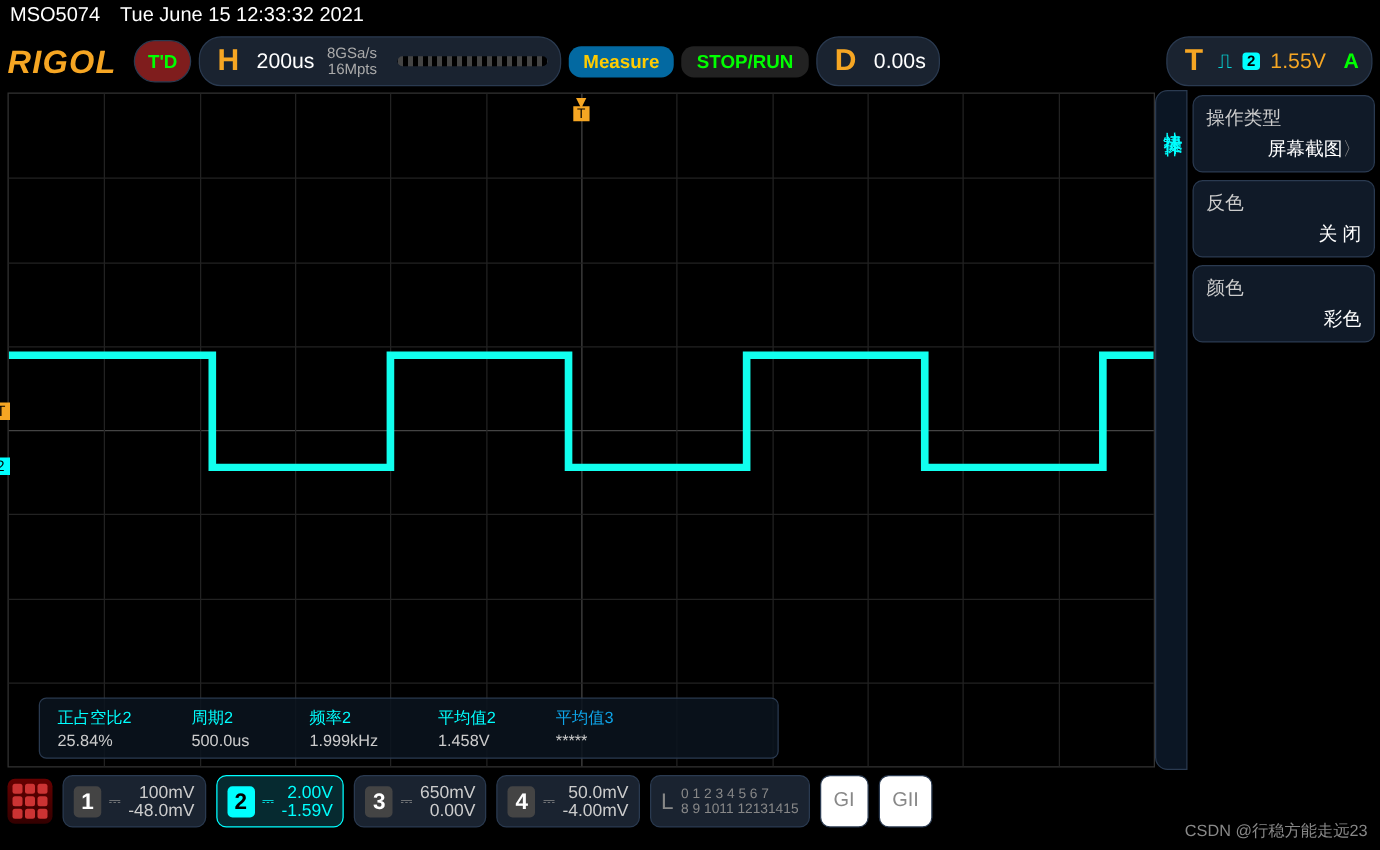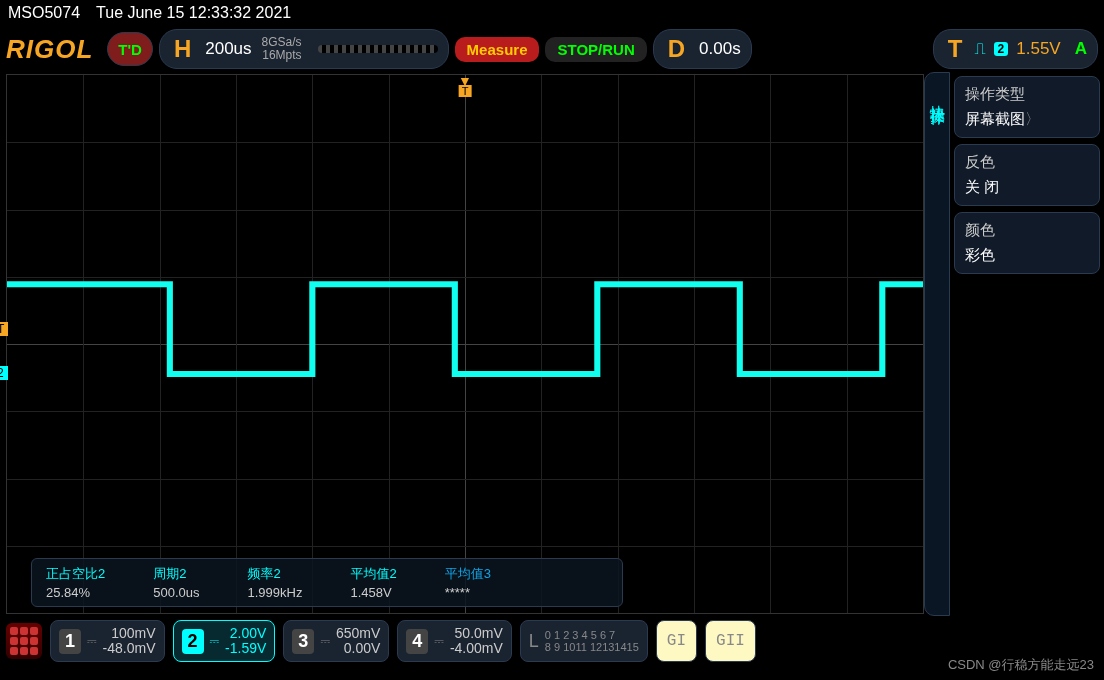--- a/index.html
+++ b/index.html
@@ -9,21 +9,21 @@
   .toolbar { display: flex; align-items: center; padding: 2px 6px; gap: 6px; height: 46px; }
   .logo { color: #f6a623; font-weight: bold; font-size: 26px; font-style: italic; letter-spacing: 1px; margin-right: 8px; }
   .pill { background: #7f1d1d; border: 1px solid #2a3a50; border-radius: 18px; display: flex; align-items: center; padding: 3px 10px; height: 34px; }
   .td { color: #0f0; font-weight: bold; font-size: 15px; }
   .group { display: flex; align-items: center; background: #1a2330; border: 1px solid #2a3a50; border-radius: 18px; padding: 2px 10px; height: 40px; gap: 10px; }
   .big-letter { color: #f6a623; font-size: 24px; font-weight: bold; margin: 0 4px; }
   .white-text { color: #fff; font-size: 17px; }
   .small-stack { color: #aaa; font-size: 12px; text-align: right; line-height: 1.1; }
   .wave-top { width: 120px; height: 8px; background: repeating-linear-gradient(90deg,#444 0 4px,#000 4px 8px); border-radius: 4px; margin-left: 6px; }
   .btn { border-radius: 10px; padding: 4px 12px; font-size: 15px; font-weight: bold; }
-  .measure { background: #b91c1c; color: #ffcc00; }
+  .measure { background: #0369a1; color: #ffcc00; }
   .stoprun { background: #222; color: #0f0; }
   .tgroup { background: #1a2330; border: 1px solid #2a3a50; border-radius: 18px; padding: 2px 10px; height: 40px; display: flex; align-items: center; gap: 8px; }
   .slope-icon { color: #0ff; font-size: 16px; }
   .ch-badge { background: #0ff; color: #000; font-size: 12px; padding: 0 4px; border-radius: 3px; font-weight: bold; }
   .voltage { color: #f6a623; font-size: 17px; }
   .mode-A { color: #0f0; font-size: 17px; font-weight: bold; margin-left: 6px; }
 
   .main { display: flex; height: 544px; }
   .waveform { flex: 1; position: relative; background: #000; border: 1px solid #333; margin: 2px 0 2px 6px; }
   .grid-line { position: absolute; background: #222; }
@@ -42,40 +42,40 @@
   .meas-item .nm { color:#0ff; }
   .meas-item .nm.pink { color:#0ea5e9; }
   .meas-item .val { color:#ccc; margin-top:2px; }
 
   .side { width:180px; display:flex; }
   .side-tab { width:26px; background:#0b1624; border:1px solid #2a3a50; border-radius:10px 0 0 10px; display:flex; flex-direction:column; align-items:center; justify-content:flex-start; padding-top:20px; color:#0ff; font-size:15px; gap:2px; }
   .side-tab span { writing-mode: vertical-rl; text-orientation: upright; letter-spacing: 2px; }
   .side-menu { flex:1; padding:4px; }
   .menu-item { background:#101a28; border:1px solid #2a3a50; border-radius:8px; margin-bottom:6px; padding:8px 10px; font-size:15px; color:#ddd; }
   .menu-item .title { color:#ccc; margin-bottom:6px; }
-  .menu-item .value { text-align:left; color:#fff; }
+  .menu-item .value { text-align:right; color:#fff; }
   .chev { color:#888; }
 
   .footer { display:flex; align-items:center; padding:4px 6px; gap:8px; height:50px; }
   .grip { width:36px; height:36px; background:linear-gradient(#600,#300); border-radius:6px; display:grid; grid-template-columns:repeat(3,1fr); grid-template-rows:repeat(3,1fr); gap:2px; padding:4px; }
   .grip div { background:#c33; border-radius:2px; }
   .ch-box { background:#1a2330; border:1px solid #2a3a50; border-radius:8px; display:flex; align-items:center; padding:2px 8px; height:42px; gap:6px; }
   .ch-box.active { background:#062a30; border-color:#0ff; }
   .ch-num { background:#444; color:#fff; font-size:18px; font-weight:bold; padding:2px 6px; border-radius:4px; }
   .ch-box.active .ch-num { background:#0ff; color:#000; }
   .ch-icons { color:#888; font-size:12px; }
   .ch-box.active .ch-icons { color:#0ff; }
   .ch-vals { font-size:14px; text-align:right; line-height:1.1; }
   .ch-vals .l1 { color:#ccc; }
   .ch-box.active .ch-vals .l1 { color:#0ff;text-align:right; }
   .ch-vals .l2 { color:#ccc; }
   .ch-box.active .ch-vals .l2 { color:#0ff; }
   .logic-box { background:#1a2330; border:1px solid #2a3a50; border-radius:8px; padding:4px 8px; font-size:11px; color:#888; display:flex; align-items:center; gap:6px; height:42px; }
   .logic-box .L { font-size:18px; color:#888; }
-  .g-box { background:#fef9c3; border:1px solid #2a3a50; border-radius:8px; padding:6px 10px; font-size:16px; color:#888; height:42px; display:flex; align-items:center;font-family:Liberation Mono, monospace; }
+  .g-box { background:#ffffff; border:1px solid #2a3a50; border-radius:8px; padding:6px 10px; font-size:16px; color:#888; height:42px; display:flex; align-items:center; }
   .watermark { position:absolute; bottom:6px; right:10px; color:#888; font-size:13px; }
 </style>
 </head>
 <body>
 
 <div class="header">
   <span class="model">MSO5074</span>
   <span>Tue June 15 12:33:32 2021</span>
 </div>
 

